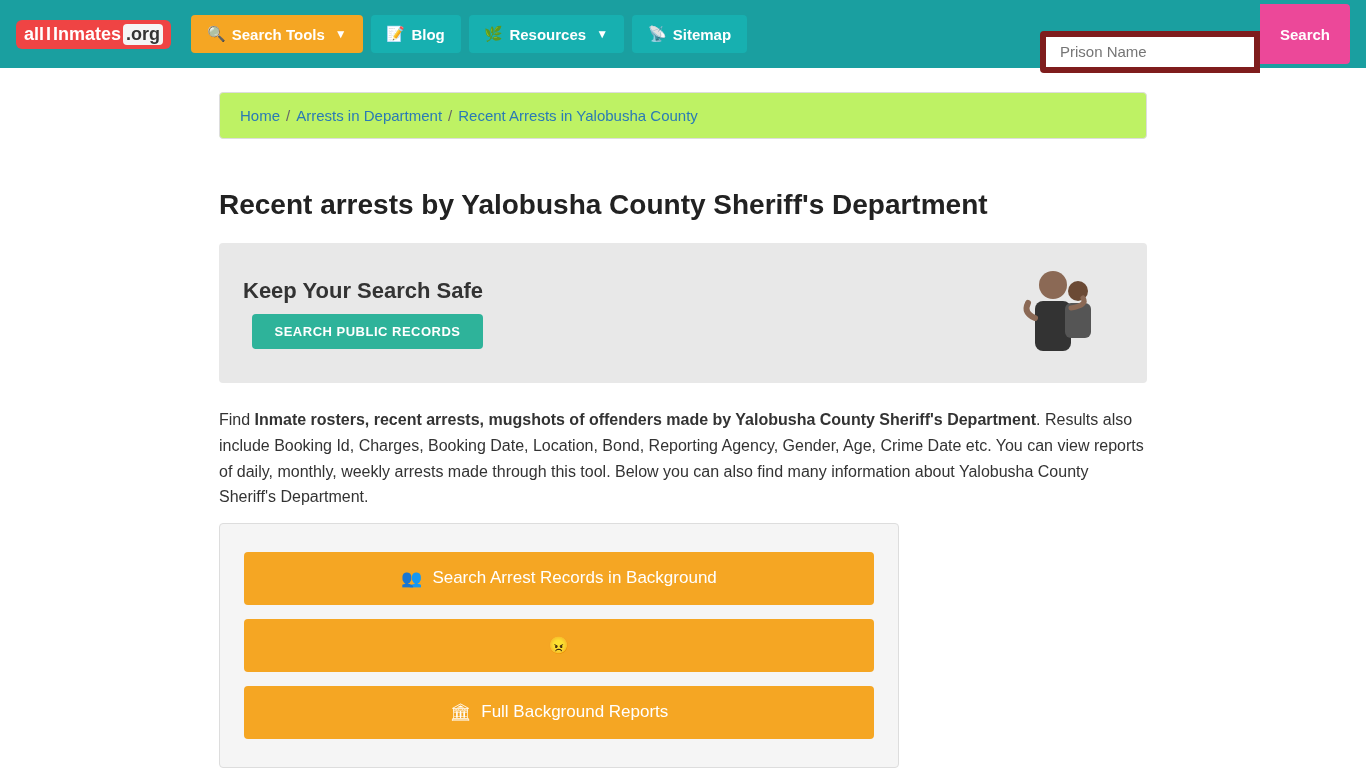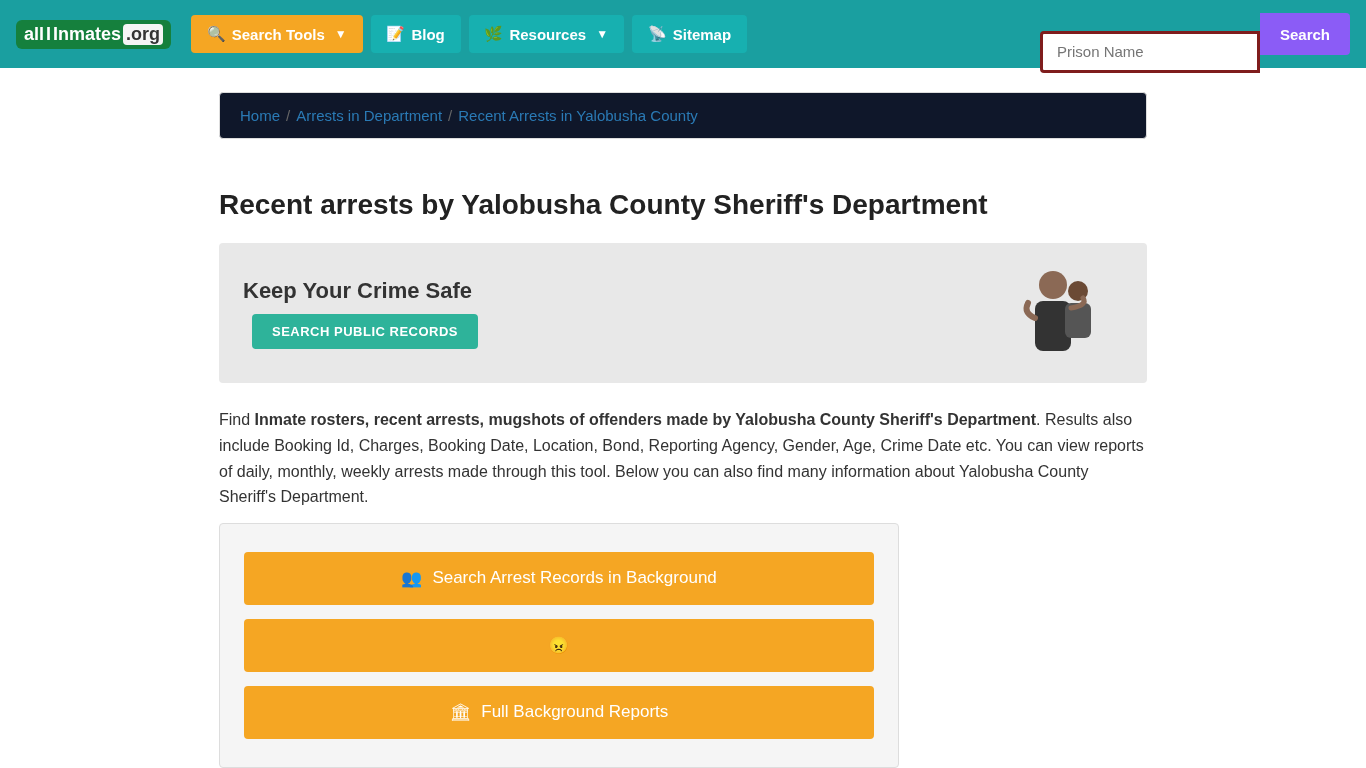--- a/index.html
+++ b/index.html
@@ -13,21 +13,21 @@
       padding: 0 16px;
       height: 68px;
       gap: 8px;
     }
     .logo-wrap {
       display: flex;
       align-items: center;
       margin-right: 12px;
     }
     .logo-box {
-      background: #15803d;
+      background: #ef4444;
       border-radius: 6px;
       padding: 4px 8px;
       display: flex;
       align-items: center;
       gap: 2px;
     }
     .logo-text-all { color: #fff; font-weight: bold; font-size: 18px; }
     .logo-text-inmates { color: #fff; font-weight: bold; font-size: 18px; }
     .logo-text-org { color: #333; font-weight: bold; font-size: 18px; background: #f5f5f5; border-radius: 4px; padding: 0 3px; }
 
@@ -62,49 +62,49 @@
     .nav-spacer { flex: 1; }
     .search-box-wrap {
       display: flex;
       align-items: center;
       gap: 0;
     }
     .search-input {
       height: 42px;
       padding: 0 14px;
       font-size: 15px;
-      border: 3px solid #7f1d1d;
+      border: 6px solid #7f1d1d;
       border-radius: 4px 0 0 4px;
       outline: none;
       width: 220px;
       color: #999;
       margin-top: 35px;
     }
     .search-button {
-      background: #8b5cf6;
+      background: #ec4899;
       color: #fff;
       border: none;
       border-radius: 0 4px 4px 0;
-      height: 42px;
+      height: 60px;
       padding: 0 20px;
       font-size: 15px;
       font-weight: bold;
       cursor: pointer;
     }
 
     
     .main-content {
       max-width: 960px;
       margin: 0 auto;
       padding: 24px 16px;
     }
 
     
     .breadcrumb-wrap {
-      background: #0f172a;
+      background: #bef264;
       border: 1px solid #ddd;
       border-radius: 4px;
       padding: 14px 20px;
       margin-bottom: 24px;
     }
     .breadcrumb {
       display: flex;
       align-items: center;
       gap: 6px;
       font-size: 15px;
@@ -274,21 +274,21 @@
       <a href="#">Arrests in Department</a>
       <span class="breadcrumb-sep">/</span>
       <a href="#">Recent Arrests in Yalobusha County</a>
     </div>
   </div>
 
   <h1 class="page-title">Recent arrests by Yalobusha County Sheriff's Department</h1>
 
   <div class="banner-ad">
     <div class="banner-left">
-      <div class="banner-tagline">Keep Your Crime Safe</div>
+      <div class="banner-tagline">Keep Your Search Safe</div>
       <button class="banner-cta-btn">
         <span>SEARCH PUBLIC RECORDS</span>
       </button>
     </div>
     <div class="banner-image">
 
       <svg width="180" height="100" viewBox="0 0 180 100" xmlns="http://www.w3.org/2000/svg">
 
         <circle cx="110" cy="22" r="14" fill="#8B6955"></circle>
         <rect x="92" y="38" width="36" height="50" rx="8" fill="#333"></rect>

